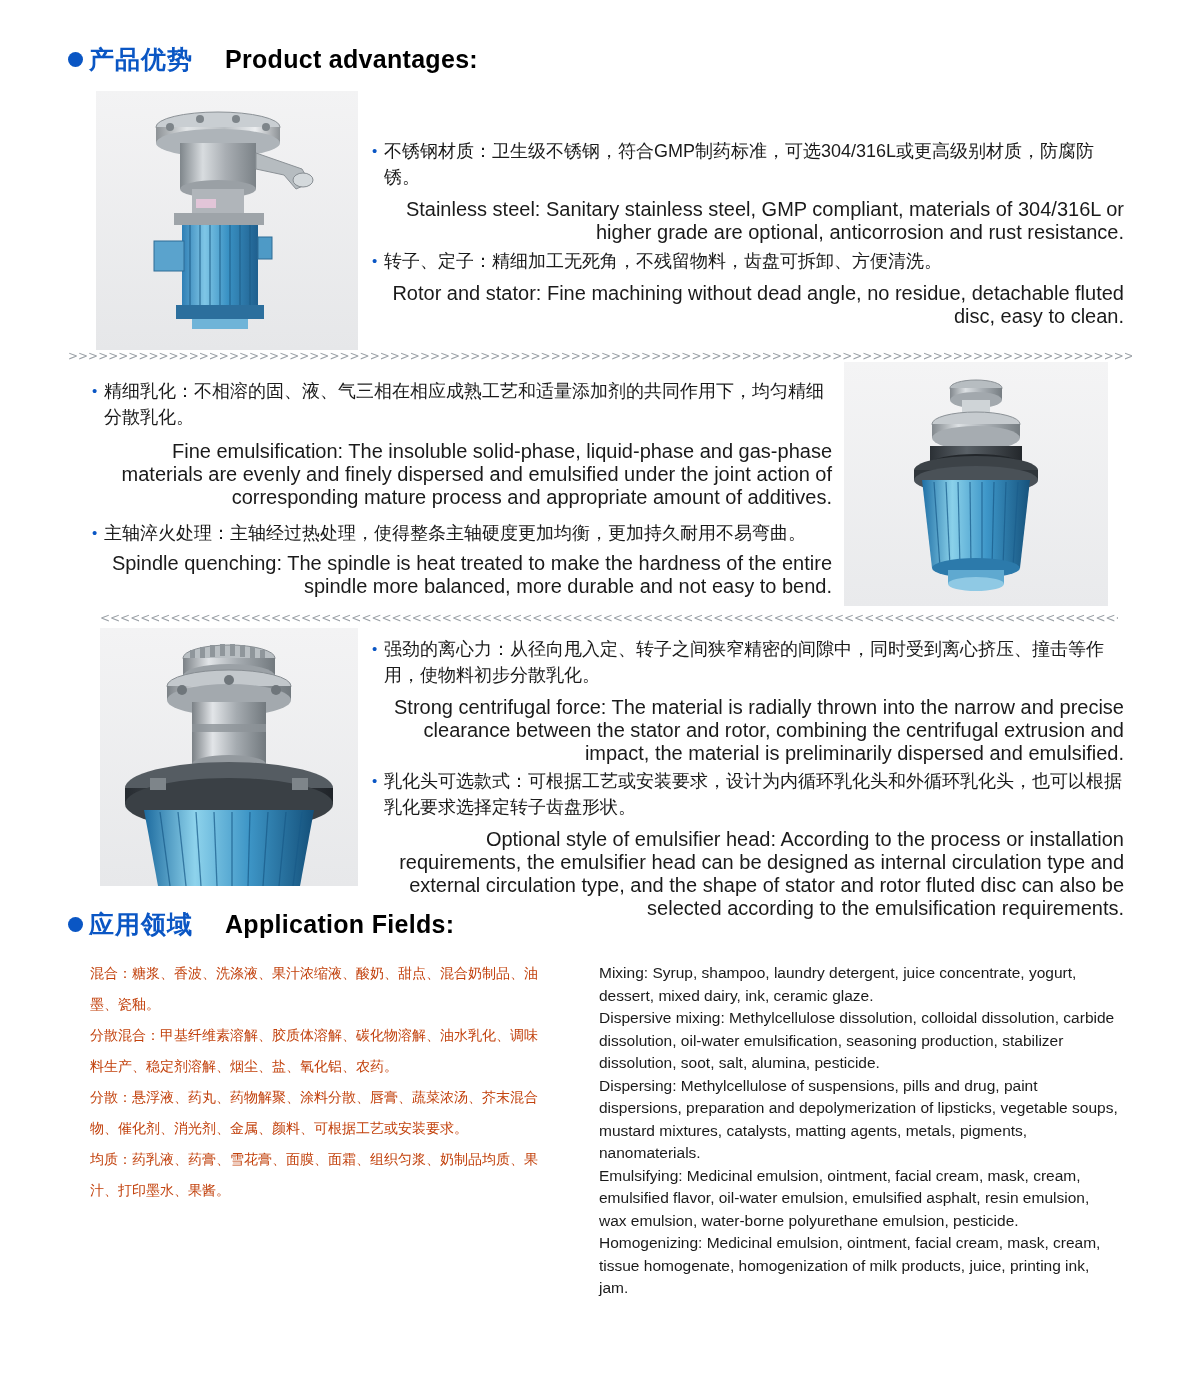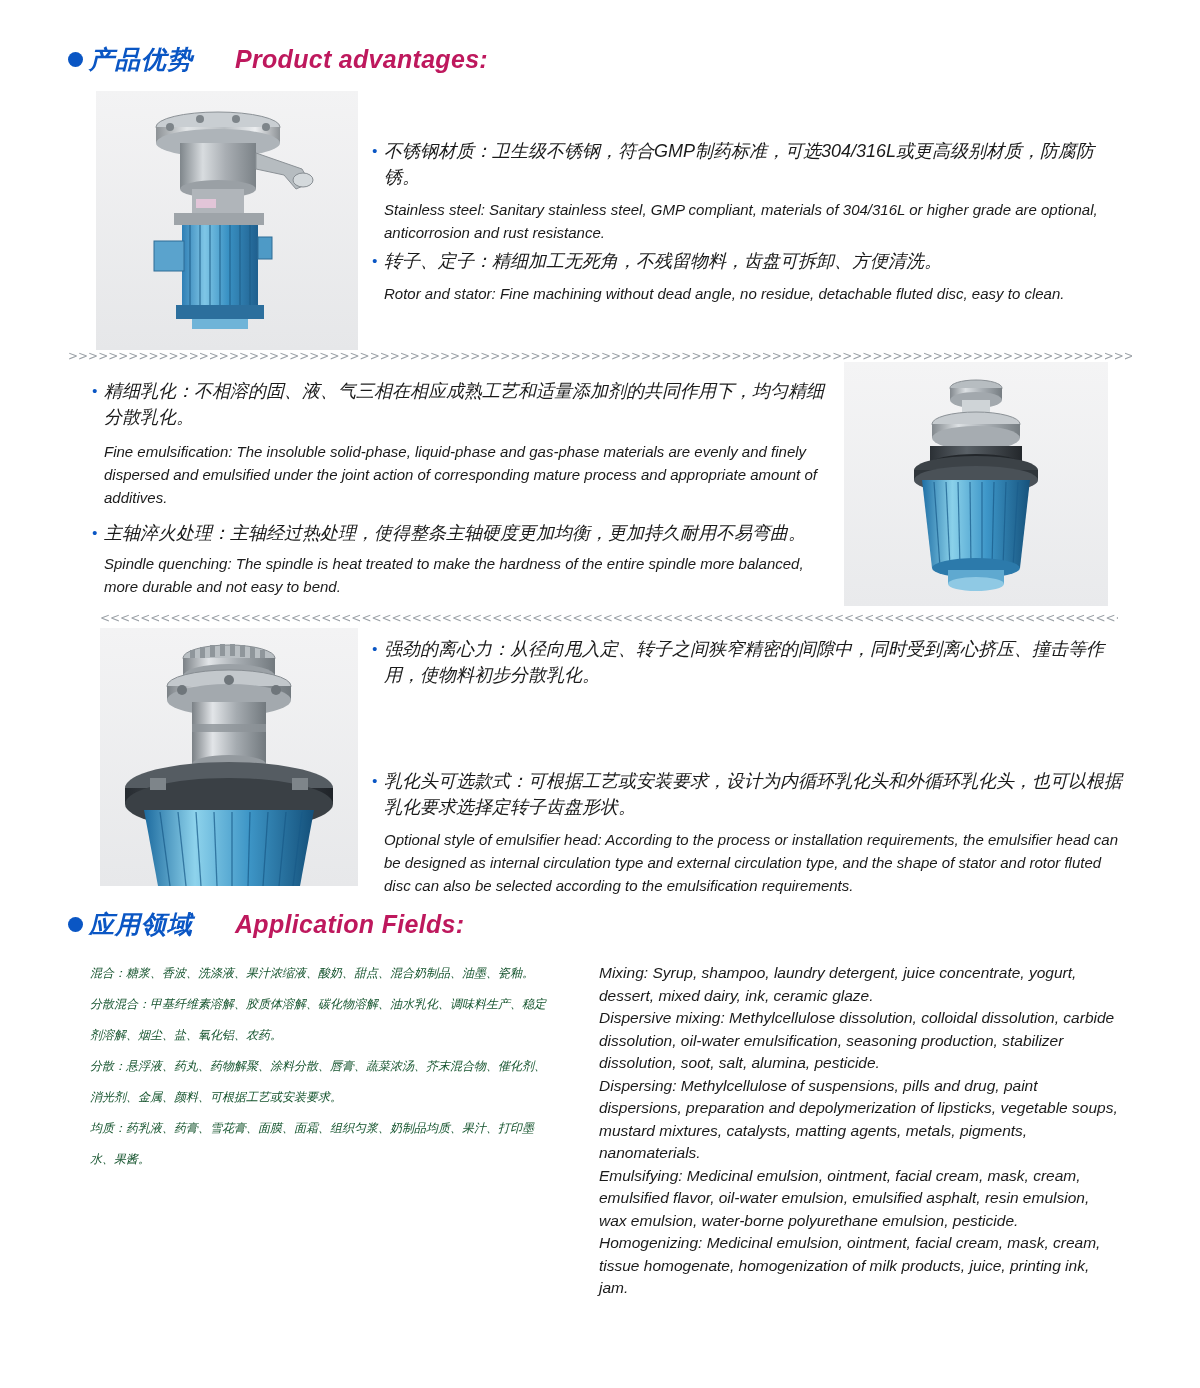--- a/index.html
+++ b/index.html
@@ -4,49 +4,49 @@
 <style>
   html,body{margin:0;padding:0;}
   body{
     width:1200px;height:1388px;
     background:#ffffff;
     font-family:"Liberation Sans","DejaVu Sans",sans-serif;
     color:#1a1a1a;
     position:relative;
     overflow:hidden;
   }
-  .page{position:relative;width:1200px;height:1153px;font-style:italic;}
+  .page{position:relative;width:1200px;height:1153px;}
 
   
   .section-head{
     display:flex;align-items:center;
     position:absolute;
   }
   .bullet-dot{
     width:15px;height:15px;border-radius:50%;
     background:#0a56c4;
     display:inline-block;margin-right:6px;
   }
   .head-cn{
     font-size:25px;font-weight:bold;color:#0a56c4;
     letter-spacing:1px;
     font-family:"Liberation Sans","DejaVu Sans",sans-serif;
   }
   .head-en{
-    font-size:25px;font-weight:bold;color:#be185d;
-    margin-left:42px;letter-spacing:0.3px;
+    font-size:25px;font-weight:bold;color:#000000;
+    margin-left:32px;letter-spacing:0.3px;
   }
 
   
   .cn{
     font-size:18px;line-height:26px;color:#1a1a1a;
     font-family:"Liberation Sans","DejaVu Sans",sans-serif;
   }
   .en{
-    font-size:15px;line-height:23px;color:#1a1a1a;
+    font-size:20px;line-height:23px;color:#1a1a1a;text-align:right;
   }
   .li-dot{
     color:#0a56c4;font-size:15px;margin-right:4px;
     line-height:1;
   }
 
   .item{display:flex;margin-bottom:6px;}
   .item .dotcol{width:12px;flex:0 0 12px;padding-top:4px;}
   .item .txtcol{flex:1;}
 
@@ -60,21 +60,21 @@
   .chev-row{
     position:absolute;height:12px;overflow:hidden;
     color:#9aa0a6;font-size:12px;line-height:12px;
     letter-spacing:0px;white-space:nowrap;
     font-family:"DejaVu Sans",sans-serif;
   }
 
   
   .app-col-cn{
     position:absolute;width:460px;
-    font-size:12px;line-height:31px;color:#14532d;
+    font-size:14px;line-height:31px;color:#c2410c;
   }
   .app-col-en{
     position:absolute;width:520px;
     font-size:15.5px;line-height:22.5px;color:#1a1a1a;margin-left:29px;
   }
 </style>
 </head>
 <body>
 
 <div class="page">
@@ -334,20 +334,21 @@
         <line x1="202" y1="184" x2="193" y2="258"></line>
       </g>
     </svg>
   </div>
 
   <div style="position:absolute;left:372px;top:636px;width:752px;">
     <div class="item">
       <div class="dotcol"><span class="li-dot">•</span></div>
       <div class="txtcol">
         <div class="cn">强劲的离心力：从径向甩入定、转子之间狭窄精密的间隙中，同时受到离心挤压、撞击等作用，使物料初步分散乳化。</div>
+        <div class="en" style="margin-top:8px;">Strong centrifugal force: The material is radially thrown into the narrow and precise clearance between the stator and rotor, combining the centrifugal extrusion and impact, the material is preliminarily dispersed and emulsified.</div>
       </div>
     </div>
   </div>
 
   <div style="position:absolute;left:372px;top:768px;width:752px;">
     <div class="item">
       <div class="dotcol"><span class="li-dot">•</span></div>
       <div class="txtcol">
         <div class="cn">乳化头可选款式：可根据工艺或安装要求，设计为内循环乳化头和外循环乳化头，也可以根据乳化要求选择定转子齿盘形状。</div>
         <div class="en" style="margin-top:8px;">Optional style of emulsifier head: According to the process or installation requirements, the emulsifier head can be designed as internal circulation type and external circulation type, and the shape of stator and rotor fluted disc can also be selected according to the emulsification requirements.</div>

